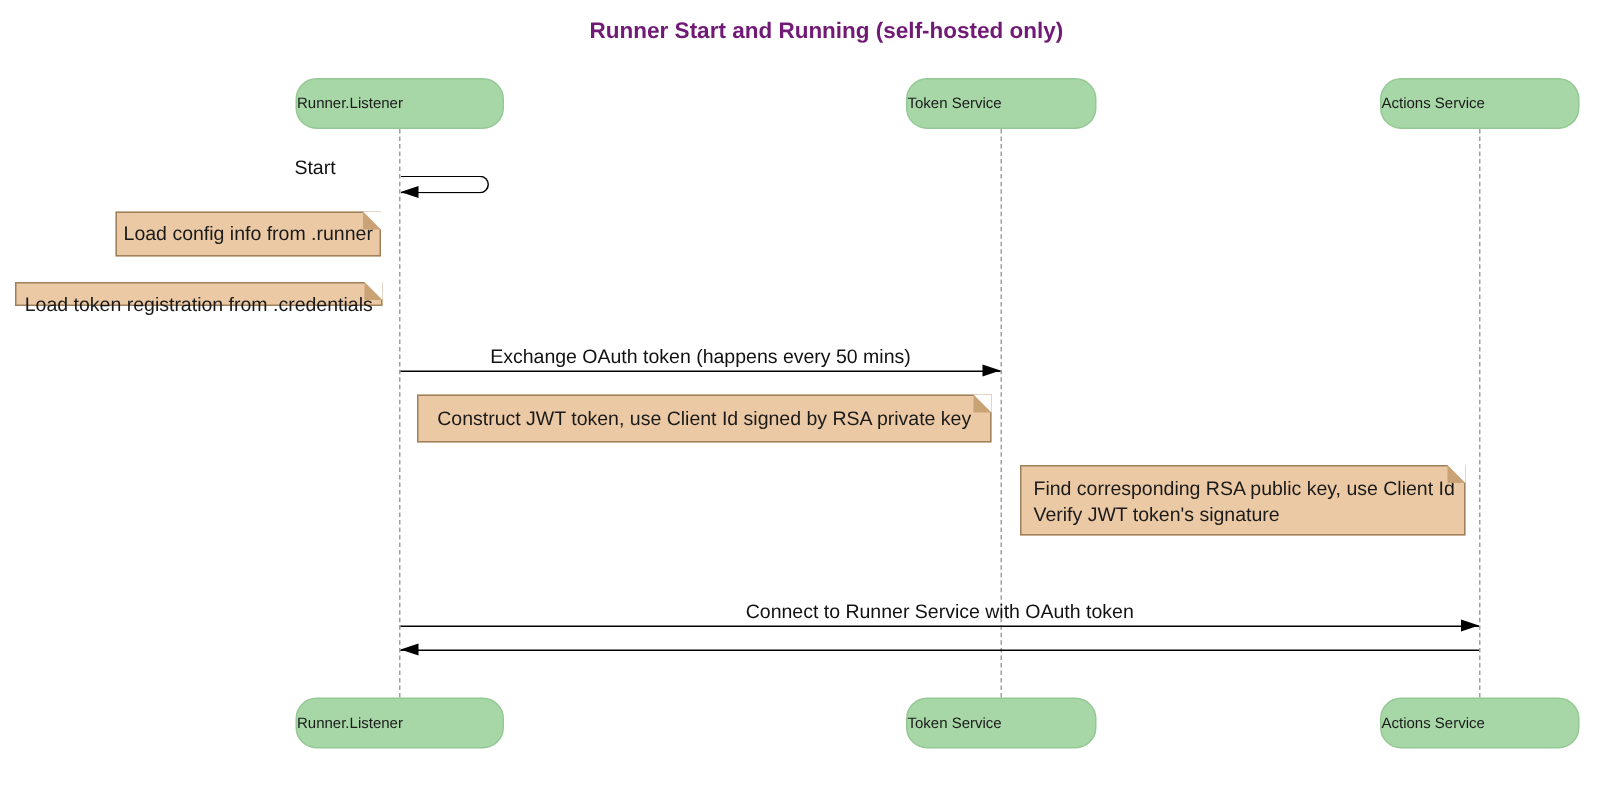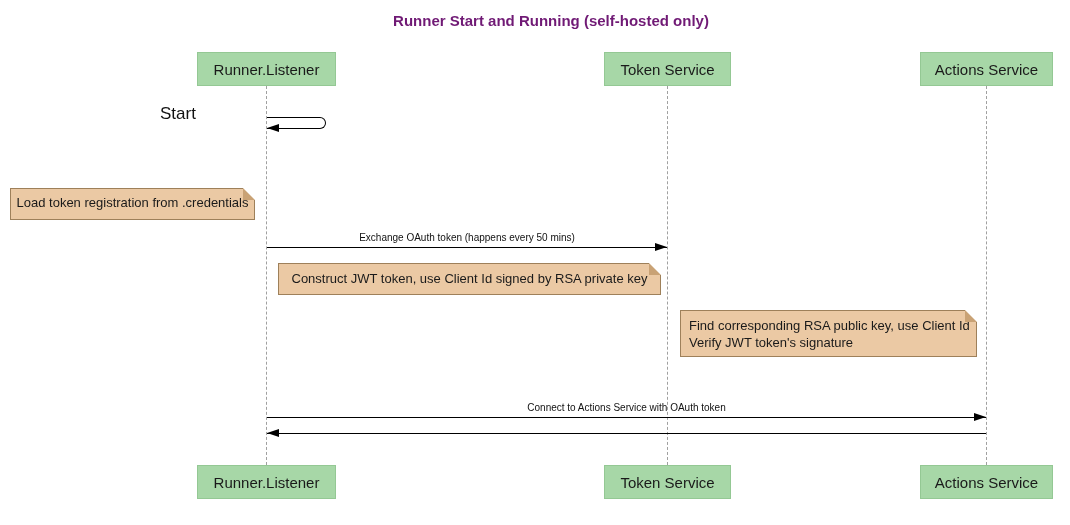--- a/index.html
+++ b/index.html
@@ -16,26 +16,26 @@
     left: 16px; top: 12px; width: 1070px;
     text-align: center;
     font-size: 15px;
     font-weight: bold;
     color: #701a75;
   }
   .actor {
     position: absolute;
     height: 34px;
     line-height: 34px;
-    text-align: center;
-    font-size: 15px;
+    text-align: left;
+    font-size: 10px;
     color: #1a1a1a;
     background: #a7d7a7;
     border: 1px solid #94c894;
-    border-radius: 0;
+    border-radius: 14px;
     box-sizing: border-box;
   }
   .lifeline {
     position: absolute;
     top: 86px;
     height: 379px;
     width: 0;
     border-left: 1px dashed #a0a0a0;
   }
   .note {
@@ -61,21 +61,21 @@
     line-height: 28px;
   }
   .note-multiline {
     display: block;
     padding: 6px 8px 0 8px;
     line-height: 17px;
     white-space: nowrap;
   }
   .message { position: absolute; }
   .msg-label {
-    font-size: 10px;
+    font-size: 13px;
     text-align: center;
     height: 14px;
     line-height: 14px;
     white-space: nowrap;
     color: #111111;
   }
   .msg-line {
     position: relative;
     margin-top: 2px;
     border-top: 1.5px solid #000000;
@@ -89,22 +89,22 @@
   }
   .arrowhead.left {
     left: 0; top: -5.5px;
     border-right: 12px solid #000000;
     border-top: 4.5px solid transparent;
     border-bottom: 4.5px solid transparent;
   }
   .self-label {
     position: absolute;
     left: 160px; top: 104px; width: 100px;
-    font-size: 17px;
-    text-align: left;
+    font-size: 13px;
+    text-align: center;
     white-space: nowrap;
   }
   .self-loop {
     position: absolute;
     left: 267px; top: 117px;
     width: 58px; height: 10px;
     border: 1.5px solid #000000;
     border-left: none;
     border-radius: 0 8px 8px 0;
   }
@@ -129,41 +129,44 @@
   <div class="lifeline" style="left:986px;"></div>
 
   <div class="actor" style="left:197px; top:52px; width:139px;">Runner.Listener</div>
   <div class="actor" style="left:604px; top:52px; width:127px;">Token Service</div>
   <div class="actor" style="left:920px; top:52px; width:133px;">Actions Service</div>
 
   <div class="self-label">Start</div>
   <div class="self-loop"></div>
   <div class="self-arrow"></div>
 
-  <div class="note" style="left:10px; top:188px; width:245px; height:32px;">
+  <div class="note" style="left:77px; top:141px; width:177px; height:30px;">
+    <span class="note-center">Load config info from .runner</span>
+  </div>
+  <div class="note" style="left:10px; top:188px; width:245px; height:16px;">
     <span class="note-center">Load token registration from .credentials</span>
   </div>
   <div class="note" style="left:680px; top:310px; width:297px; height:47px;">
     <span class="note-multiline">Find corresponding RSA public key, use Client Id</span>
     <span class="note-multiline" style="padding-top:0;">Verify JWT token's signature</span>
   </div>
   <div class="note" style="left:278px; top:263px; width:383px; height:32px;">
     <span class="note-center" style="line-height:30px;">Construct JWT token, use Client Id signed by RSA private key</span>
   </div>
 
   <div class="message" style="left:267px; top:231px; width:400px;">
     <div class="msg-label">Exchange OAuth token (happens every 50 mins)</div>
     <div class="msg-line">
       <span class="arrowhead right"></span>
     </div>
   </div>
 
 
   <div class="message" style="left:267px; top:401px; width:719px;">
-    <div class="msg-label">Connect to Actions Service with OAuth token</div>
+    <div class="msg-label">Connect to Runner Service with OAuth token</div>
     <div class="msg-line">
       <span class="arrowhead right"></span>
     </div>
   </div>
 
   <div class="message" style="left:267px; top:431px; width:719px;">
     <div class="msg-line">
       <span class="arrowhead left"></span>
     </div>
   </div>

